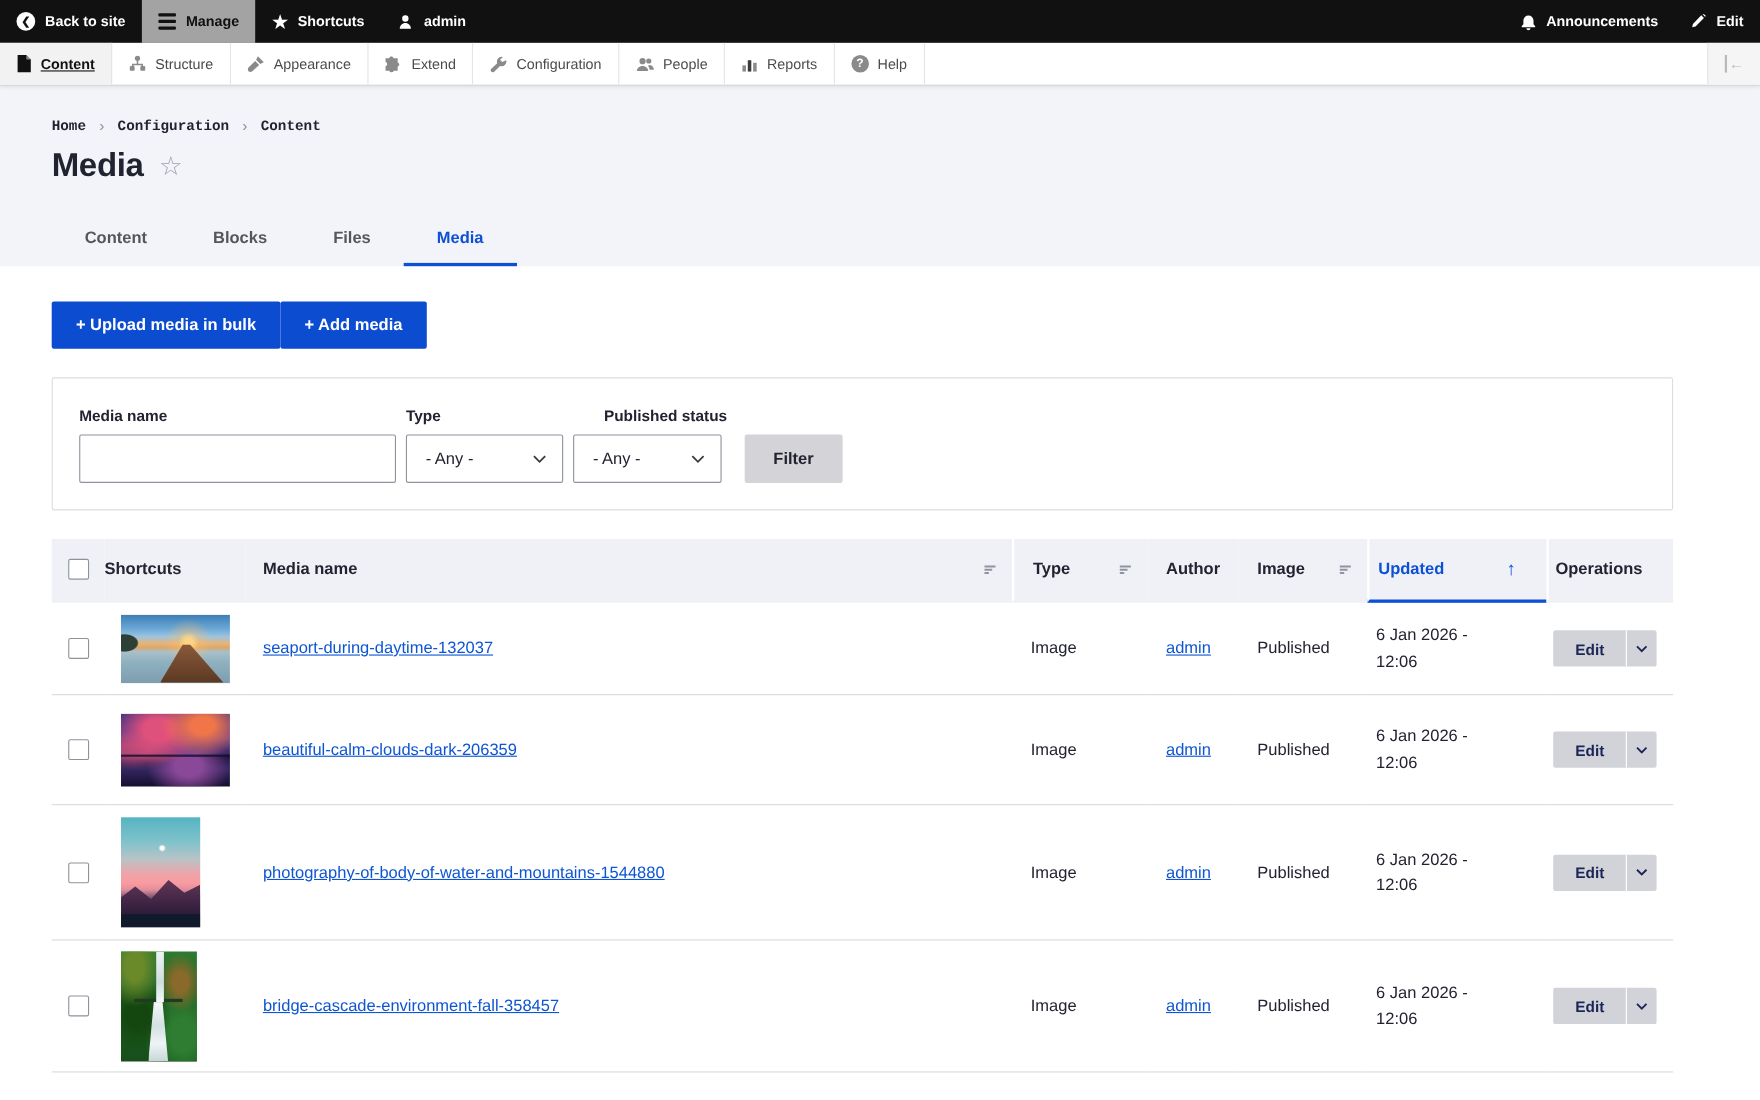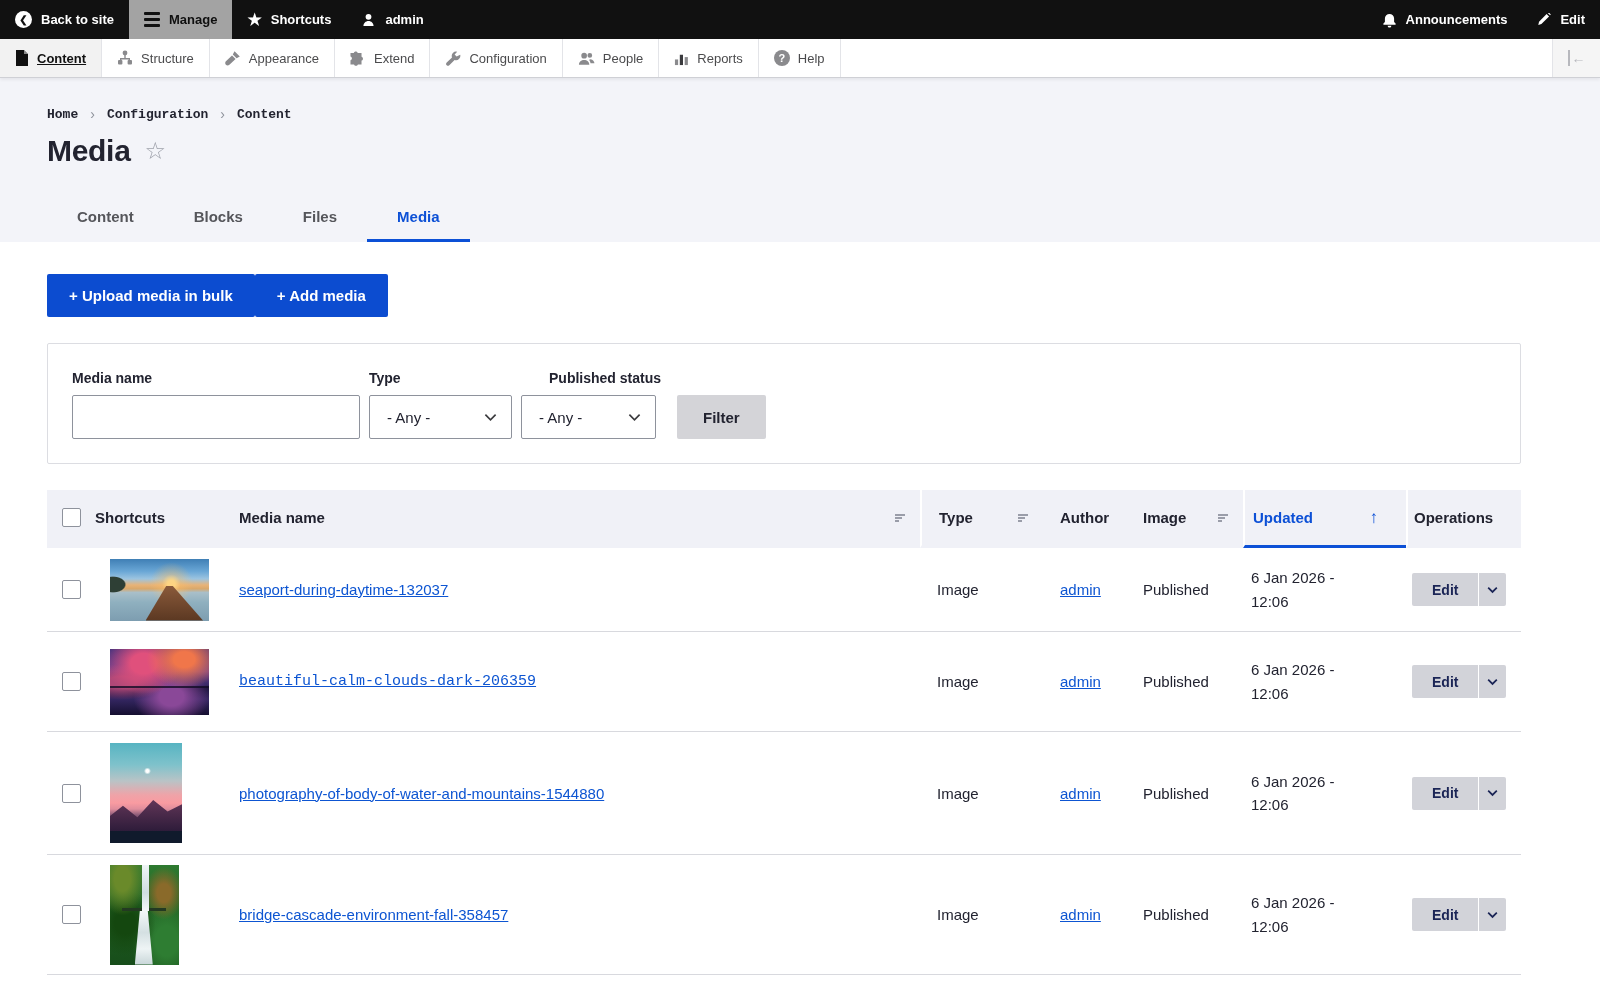--- a/index.html
+++ b/index.html
@@ -381,21 +381,21 @@
             </div>
           </td>
         </tr>
         <tr class="r2">
           <td>
               <div class="checkbox"></div>
             </td>
           <td>
               <span class="thumb thumb-clouds"></span>
             </td>
-          <td class="pad" style="padding-left:16px;font-family:Liberation Mono, monospace;"><a class="media-link">beautiful-calm-clouds-dark-206359</a></td>
+          <td class="pad" style="padding-left:16px;"><a class="media-link">beautiful-calm-clouds-dark-206359</a></td>
           <td class="pad">Image</td>
           <td class="pad"><a class="author-link">admin</a></td>
           <td class="pad">Published</td>
           <td class="pad-sm">
               <div class="date">6 Jan 2026 - 12:06</div>
             </td>
           <td class="pad-xs">
             <div class="op-btn">
               <button class="op-edit">Edit</button>
               <button class="op-toggle">

